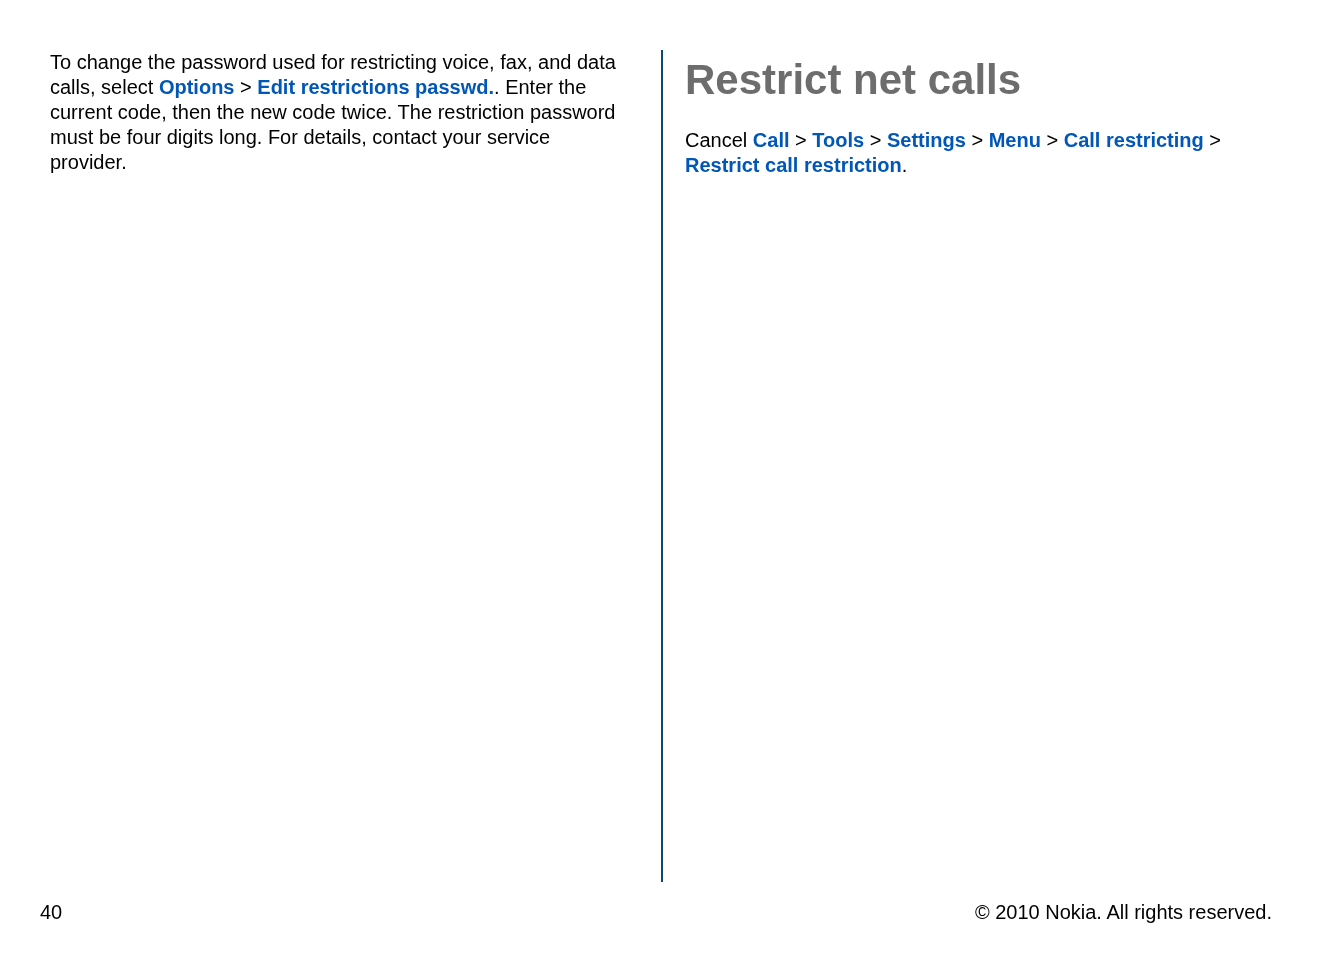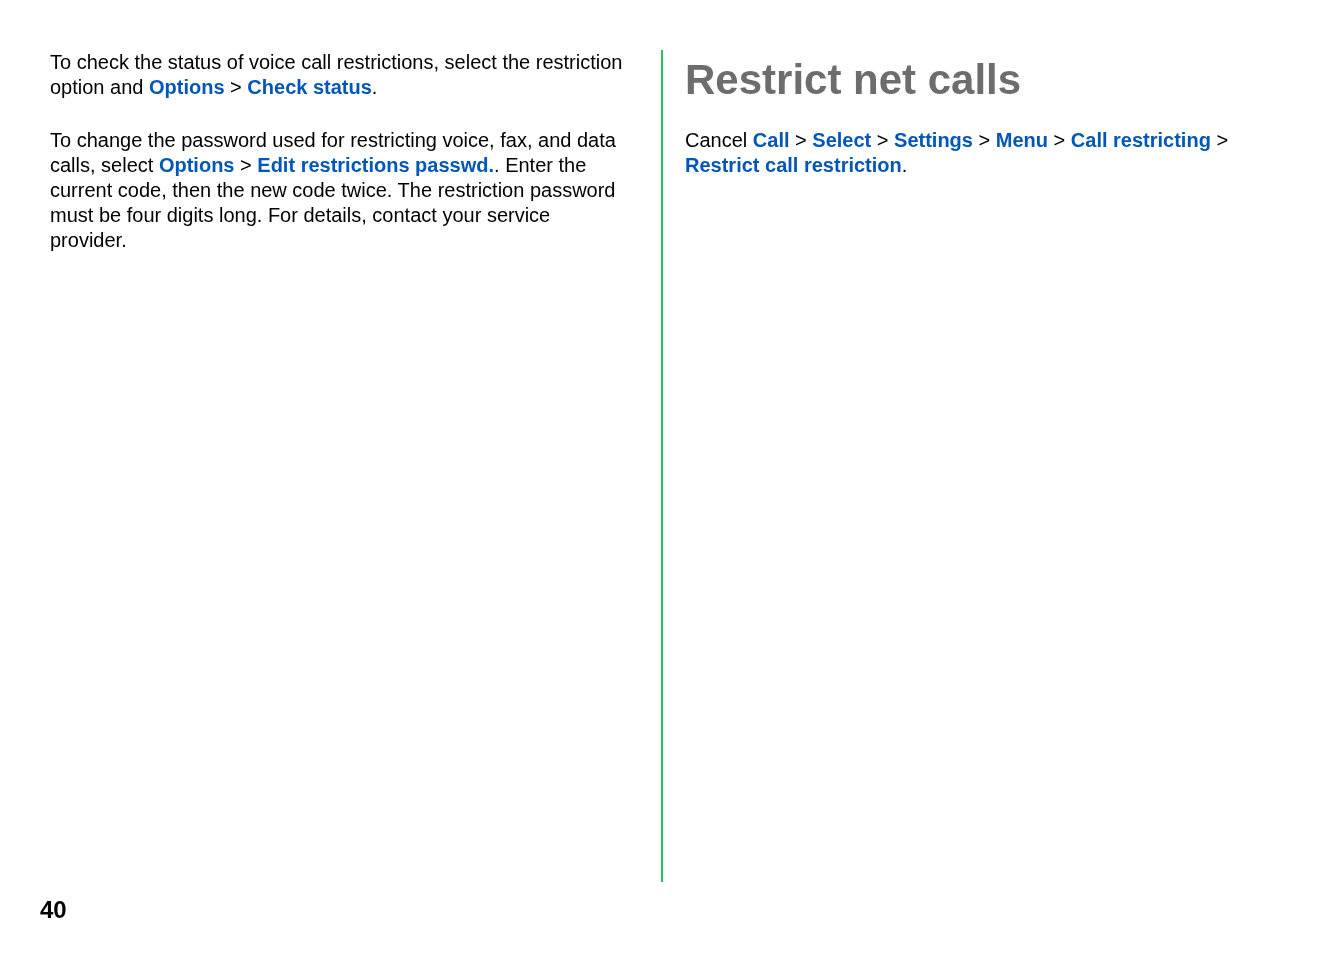--- a/index.html
+++ b/index.html
@@ -16,21 +16,21 @@
     height: 860px;
   }
   .col {
     width: 50%;
     padding-right: 30px;
     padding-left: 0;
   }
   .col.right {
     padding-left: 22px;
     padding-right: 0;
-    border-left: 2px solid #22c55e;
+    border-left: 2px solid #0c4a6e;
     height: 832px;
   }
   p {
     font-size: 20px;
     line-height: 1.25;
     margin-bottom: 28px;
   }
   .kw {
     color: #0057b8;
     font-weight: bold;
@@ -48,64 +48,60 @@
   }
   .right p { margin-bottom: 12px; }
   .footer {
     position: absolute;
     bottom: 30px;
     left: 0;
     width: 100%;
     padding: 0 50px 0 40px;
     display: flex;
     justify-content: space-between;
-    font-size: 24px;
-    font-weight: bold;
+    font-size: 20px;
+    font-weight: normal;
   }
 </style>
 </head>
 <body>
 
 <div class="page">
 
   <div class="col left">
 
-    <p>
-      <span>To check the status of voice call restrictions, select the restriction option and </span><span class="kw">Options</span>
-      <span class="sep">&gt;</span>
-      <span class="kw">Check status</span><span>.</span>
-    </p>
 
 
     <p>
       <span>To change the password used for restricting voice, fax, and data calls, select </span><span class="kw">Options</span>
       <span class="sep">&gt;</span>
       <span class="kw">Edit restrictions passwd.</span><span>. Enter the current code, then the new code twice. The restriction password must be four digits long. For details, contact your service provider.</span>
     </p>
 
   </div>
 
   <div class="col right">
 
     <h1>Restrict net calls</h1>
 
     <p>
       <span>Cancel </span><span class="kw">Call</span>
       <span class="sep">&gt;</span>
-      <span class="kw">Select</span>
+      <span class="kw">Tools</span>
       <span class="sep">&gt;</span>
       <span class="kw">Settings</span>
       <span class="sep">&gt;</span>
       <span class="kw">Menu</span>
       <span class="sep">&gt;</span>
       <span class="kw">Call restricting</span>
       <span class="sep">&gt;</span>
       <span class="kw">Restrict call restriction</span><span>.</span>
     </p>
 
 
   </div>
 
 </div>
 
 <div class="footer">
   <span>40</span>
+  <span>© 2010 Nokia. All rights reserved.</span>
 </div>
 
 </body></html>

